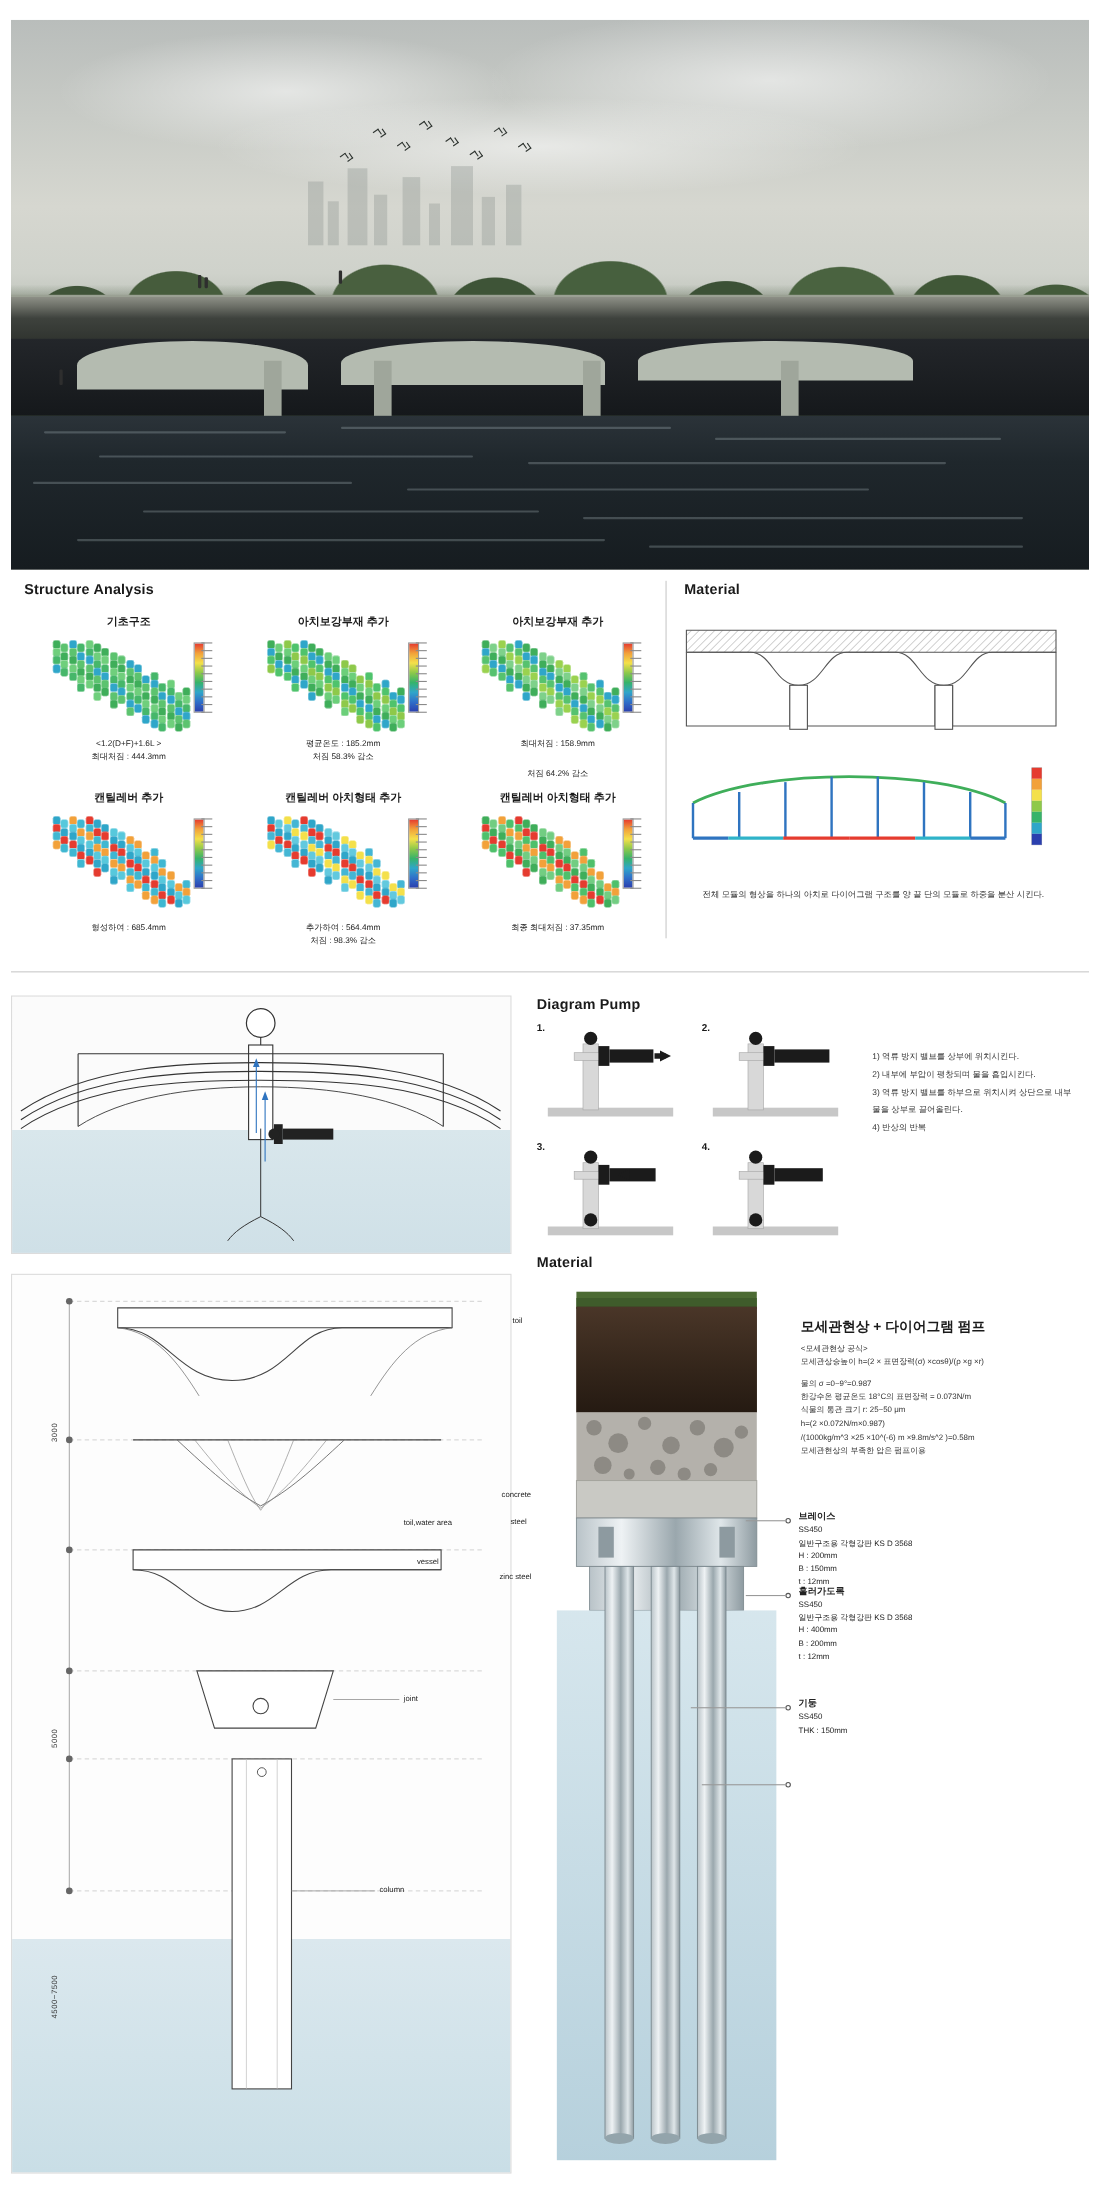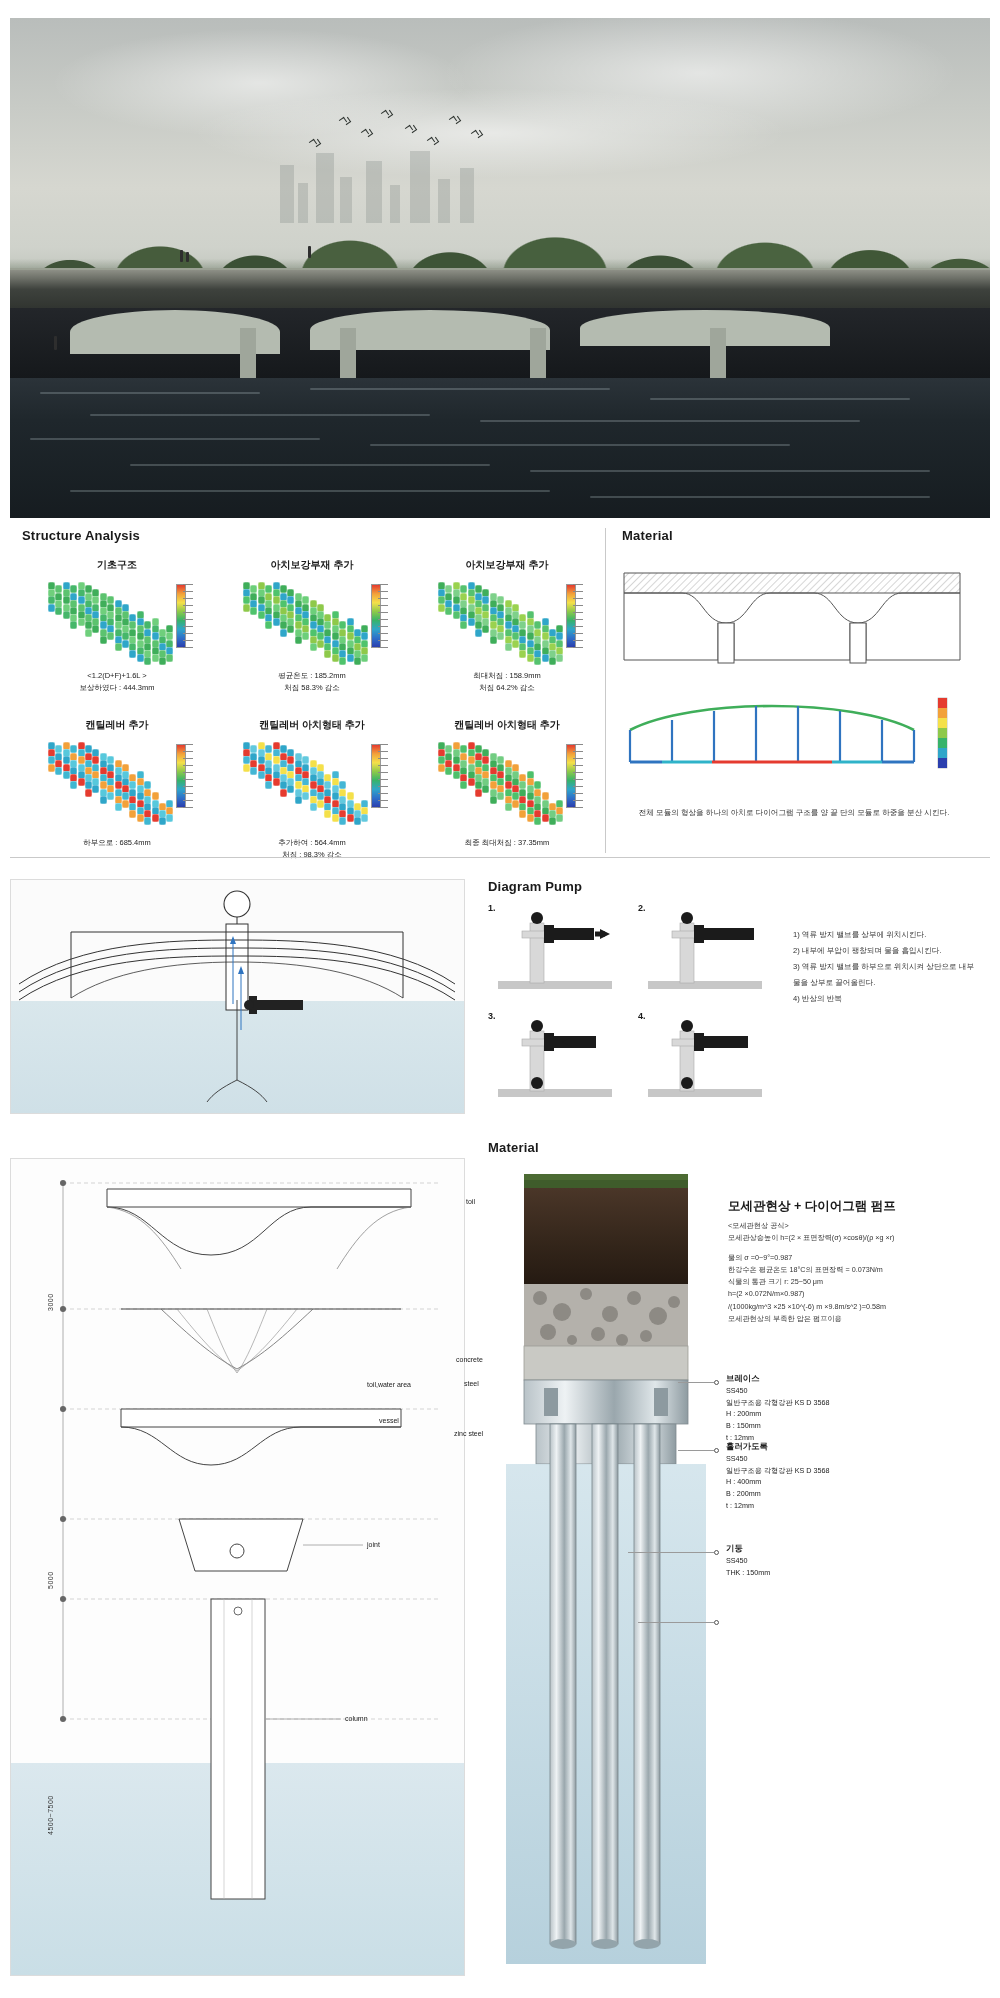--- a/index.html
+++ b/index.html
@@ -106,21 +106,21 @@
   .mat-panel { position:absolute; left:612px; top:0; width:368px; }
   .mat-section-draw {
     position:relative; width:340px; height:105px; margin-top:22px;
     background:#fff; border:none;
   }
   .mat-text { font-size:7.6px; line-height:1.72; color:#333; margin-top:14px; width:330px; }
   .mat-truss { position:relative; width:340px; height:115px; margin-top:14px; }
   .mat-cap { font-size:7.6px; line-height:1.7; color:#333; margin-top:8px; text-align:center; width:320px; }
 
   
-  .sec-pump { position:absolute; left:10px; top:879px; width:980px; height:240px;padding-left:44px; }
+  .sec-pump { position:absolute; left:10px; top:905px; width:980px; height:240px;padding-left:44px; }
   .pump-left {
     position:absolute; left:0; top:0; width:455px; height:235px;
     background:linear-gradient(#fbfbfb 0%, #fbfbfb 52%, #d9e7ec 52%, #cfe0e7 100%);
     border:1px solid #dcdcdc;
   }
   .pump-right { position:absolute; left:478px; top:0; width:502px; }
   .pump-steps { position:absolute; left:0; top:24px; width:290px; height:205px; }
   .pump-step { position:absolute; width:130px; height:95px; }
   .pump-num { position:absolute; left:0; top:0; font-size:9px; font-weight:bold; }
   .pump-txt { position:absolute; left:305px; top:48px; width:190px; font-size:7.6px; line-height:2.1; color:#333; }
@@ -326,21 +326,21 @@
             <i style="top:21px"></i>
             <i style="top:28px"></i>
             <i style="top:35px"></i>
             <i style="top:42px"></i>
             <i style="top:49px"></i>
             <i style="top:56px"></i>
             <i style="top:63px"></i>
           </div>
       </div>
       <div class="fea-note">&lt;1.2(D+F)+1.6L &gt;</div>
-      <div class="fea-note" style="margin-top:1px">보상하였다 : 444.3mm</div>
+      <div class="fea-note" style="margin-top:1px">최대처짐 : 444.3mm</div>
     </div>
 
     <div class="fea-cell" style="left:195px; top:0;">
       <div class="fea-cap">아치보강부재 추가</div>
       <div class="fea-img">
         <div class="mesh">
             <i style="left:6.0px;top:6.0px;background:#3fae5a"></i>
             <i style="left:13.4px;top:9.4px;background:#6ccf7a"></i>
             <i style="left:20.8px;top:6.0px;background:#8ec94a"></i>
             <i style="left:28.2px;top:9.4px;background:#4fc36c"></i>
@@ -570,21 +570,21 @@
             <i style="top:21px"></i>
             <i style="top:28px"></i>
             <i style="top:35px"></i>
             <i style="top:42px"></i>
             <i style="top:49px"></i>
             <i style="top:56px"></i>
             <i style="top:63px"></i>
           </div>
       </div>
       <div class="fea-note">최대처짐 : 158.9mm</div>
-      <div class="fea-note" style="margin-top:1px">처짐 64.2% 감소</div>
+      <div class="fea-note" style="margin-top:16px">처짐 64.2% 감소</div>
     </div>
 
     <div class="fea-cell" style="left:0px; top:160px;">
       <div class="fea-cap">캔틸레버 추가</div>
       <div class="fea-img">
         <div class="mesh">
             <i style="left:6.0px;top:6.0px;background:#2fa6c9"></i>
             <i style="left:13.4px;top:9.4px;background:#57c8dc"></i>
             <i style="left:20.8px;top:6.0px;background:#f2a13a"></i>
             <i style="left:28.2px;top:9.4px;background:#3fb7d1"></i>
@@ -685,21 +685,21 @@
             <i style="top:14px"></i>
             <i style="top:21px"></i>
             <i style="top:28px"></i>
             <i style="top:35px"></i>
             <i style="top:42px"></i>
             <i style="top:49px"></i>
             <i style="top:56px"></i>
             <i style="top:63px"></i>
           </div>
       </div>
-      <div class="fea-note" style="margin-top:12px">하부으로 : 685.4mm</div>
+      <div class="fea-note" style="margin-top:12px">형성하여 : 685.4mm</div>
     </div>
 
     <div class="fea-cell" style="left:195px; top:160px;">
       <div class="fea-cap">캔틸레버 아치형태 추가</div>
       <div class="fea-img">
         <div class="mesh">
             <i style="left:6.0px;top:6.0px;background:#2fa6c9"></i>
             <i style="left:13.4px;top:9.4px;background:#62c9de"></i>
             <i style="left:20.8px;top:6.0px;background:#f4e04a"></i>
             <i style="left:28.2px;top:9.4px;background:#44b6d4"></i>

